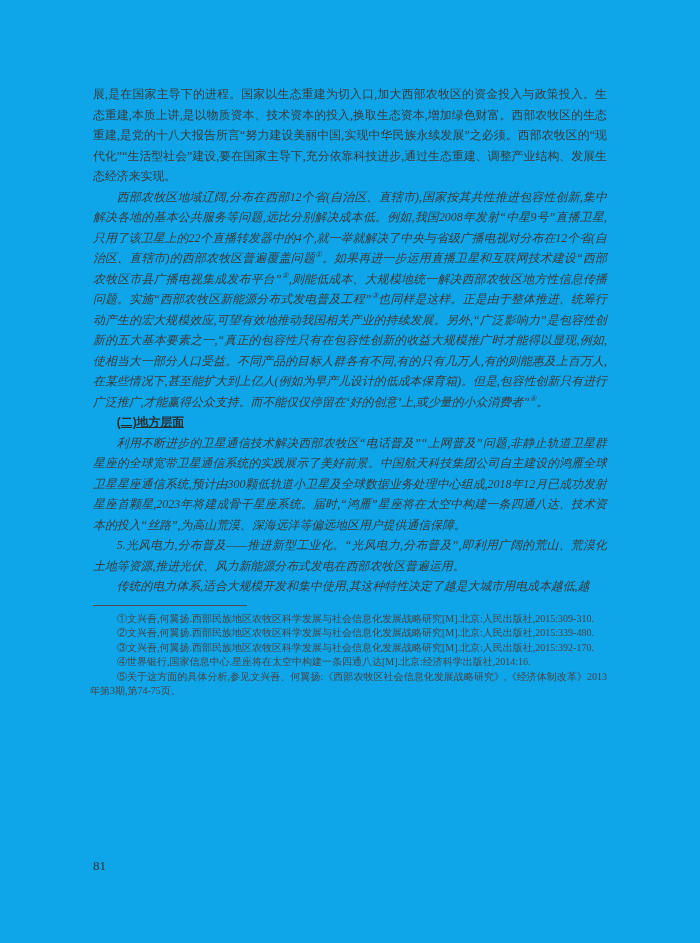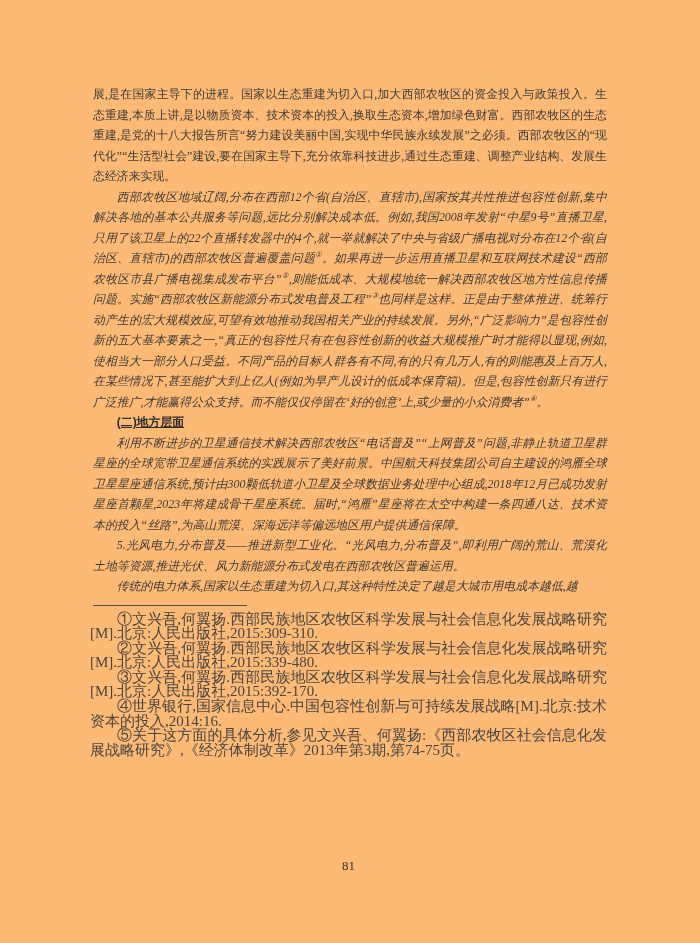--- a/index.html
+++ b/index.html
@@ -5,21 +5,21 @@
   * { box-sizing: border-box; }
   html, body { margin: 0; padding: 0; }
   body {
     width: 700px; height: 943px;
     background: #ffffff;
     font-family: "Liberation Serif", "DejaVu Serif", serif;
   }
   .page {
     position: relative;
     width: 700px; height: 943px;
-    background: #fdba74;
+    background: #0ea5e9;
     overflow: hidden;
   }
   .content {
     position: absolute;
     left: 93px; top: 84px;
     width: 514px;
   }
   .body-p {
     margin: 0;
     font-size: 11.9px;
@@ -43,52 +43,52 @@
   .fn-sep {
     border: none;
     height: 0;
     border-top: 1px solid #4d4d4d;
     width: 154px;
     margin: 8px 0 6px 0;
   }
   .footnotes { width: 517px; margin-left: -3px; }
   .footnote {
     margin: 0;
-    font-size: 15px;
+    font-size: 10px;
     line-height: 14.6px;
     text-align: justify;
     text-indent: 27px;
     color: #454545;
   }
   .page-number {
     position: absolute;
     top: 858px;
     left: 93px;
     width: 511px;
-    text-align: center;
+    text-align: left;
     font-size: 13px;
     color: #333333;
   }
 </style>
 </head>
 <body>
 
 <div class="page">
   <div class="content">
     <div id="body-text">
         <p class="body-p ">展,是在国家主导下的进程。国家以生态重建为切入口,加大西部农牧区的资金投入与政策投入。生态重建,本质上讲,是以物质资本、技术资本的投入,换取生态资本,增加绿色财富。西部农牧区的生态重建,是党的十八大报告所言“努力建设美丽中国,实现中华民族永续发展”之必须。西部农牧区的“现代化”“生活型社会”建设,要在国家主导下,充分依靠科技进步,通过生态重建、调整产业结构、发展生态经济来实现。</p>
         <p class="body-p indent">西部农牧区地域辽阔,分布在西部12个省(自治区、直辖市),国家按其共性推进包容性创新,集中解决各地的基本公共服务等问题,远比分别解决成本低。例如,我国2008年发射“中星9号”直播卫星,只用了该卫星上的22个直播转发器中的4个,就一举就解决了中央与省级广播电视对分布在12个省(自治区、直辖市)的西部农牧区普遍覆盖问题<sup class="fn-ref">①</sup>。如果再进一步运用直播卫星和互联网技术建设“西部农牧区市县广播电视集成发布平台”<sup class="fn-ref">②</sup>,则能低成本、大规模地统一解决西部农牧区地方性信息传播问题。实施“西部农牧区新能源分布式发电普及工程”<sup class="fn-ref">③</sup>也同样是这样。正是由于整体推进、统筹行动产生的宏大规模效应,可望有效地推动我国相关产业的持续发展。另外,“广泛影响力”是包容性创新的五大基本要素之一,“真正的包容性只有在包容性创新的收益大规模推广时才能得以显现,例如,使相当大一部分人口受益。不同产品的目标人群各有不同,有的只有几万人,有的则能惠及上百万人,在某些情况下,甚至能扩大到上亿人(例如为早产儿设计的低成本保育箱)。但是,包容性创新只有进行广泛推广,才能赢得公众支持。而不能仅仅停留在‘好的创意’上,或少量的小众消费者”<sup class="fn-ref">④</sup>。</p>
         <p class="body-p heading">(二)地方层面</p>
         <p class="body-p indent">利用不断进步的卫星通信技术解决西部农牧区“电话普及”“上网普及”问题,非静止轨道卫星群星座的全球宽带卫星通信系统的实践展示了美好前景。中国航天科技集团公司自主建设的鸿雁全球卫星星座通信系统,预计由300颗低轨道小卫星及全球数据业务处理中心组成,2018年12月已成功发射星座首颗星,2023年将建成骨干星座系统。届时,“鸿雁”星座将在太空中构建一条四通八达、技术资本的投入“丝路”,为高山荒漠、深海远洋等偏远地区用户提供通信保障。</p>
         <p class="body-p indent">5.光风电力,分布普及——推进新型工业化。“光风电力,分布普及”,即利用广阔的荒山、荒漠化土地等资源,推进光伏、风力新能源分布式发电在西部农牧区普遍运用。</p>
-        <p class="body-p indent">传统的电力体系,国家以生态重建为切入口,其这种特性决定了越是大城市用电成本越低,越</p>
+        <p class="body-p indent">传统的电力体系,适合大规模开发和集中使用,其这种特性决定了越是大城市用电成本越低,越</p>
       </div>
     <hr class="fn-sep">
     <div id="footnotes" class="footnotes">
         <p class="footnote">①文兴吾,何翼扬.西部民族地区农牧区科学发展与社会信息化发展战略研究[M].北京:人民出版社,2015:309-310.</p>
         <p class="footnote">②文兴吾,何翼扬.西部民族地区农牧区科学发展与社会信息化发展战略研究[M].北京:人民出版社,2015:339-480.</p>
         <p class="footnote">③文兴吾,何翼扬.西部民族地区农牧区科学发展与社会信息化发展战略研究[M].北京:人民出版社,2015:392-170.</p>
-        <p class="footnote">④世界银行,国家信息中心.中国包容性创新与可持续发展战略[M].北京:技术资本的投入,2014:16.</p>
+        <p class="footnote">④世界银行,国家信息中心.星座将在太空中构建一条四通八达[M].北京:经济科学出版社,2014:16.</p>
         <p class="footnote">⑤关于这方面的具体分析,参见文兴吾、何翼扬:《西部农牧区社会信息化发展战略研究》,《经济体制改革》2013年第3期,第74-75页。</p>
       </div>
   </div>
   <div class="page-number">81</div>
 </div>
 
 </body></html>

